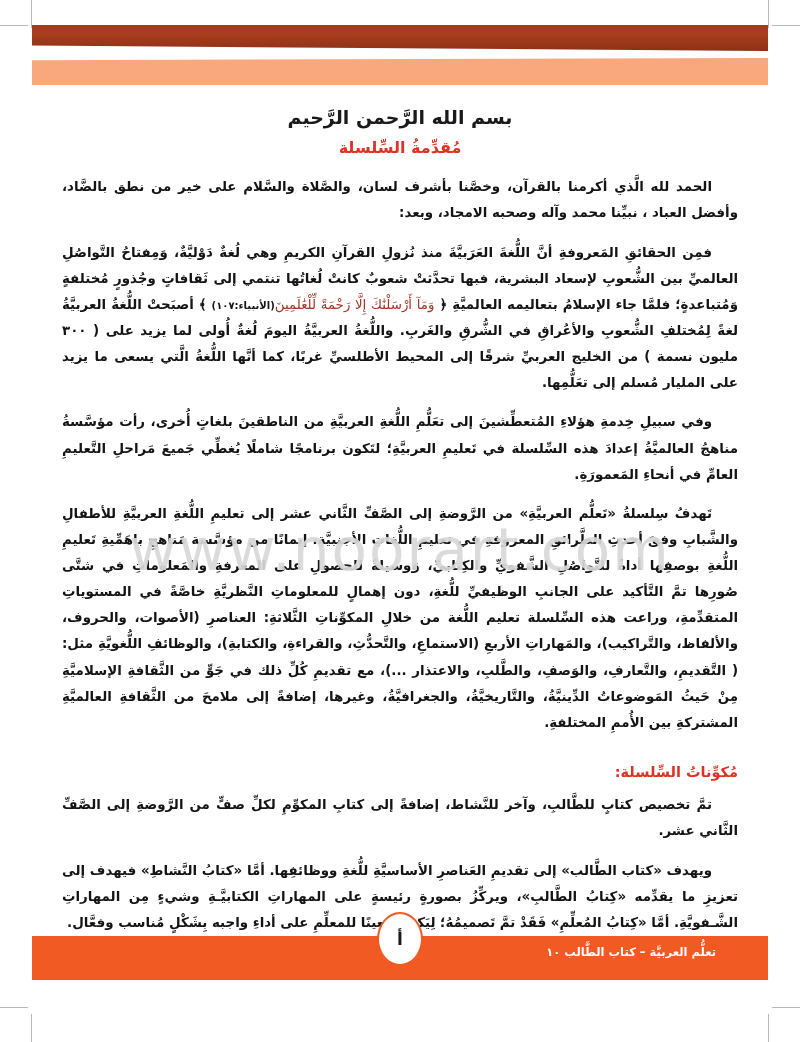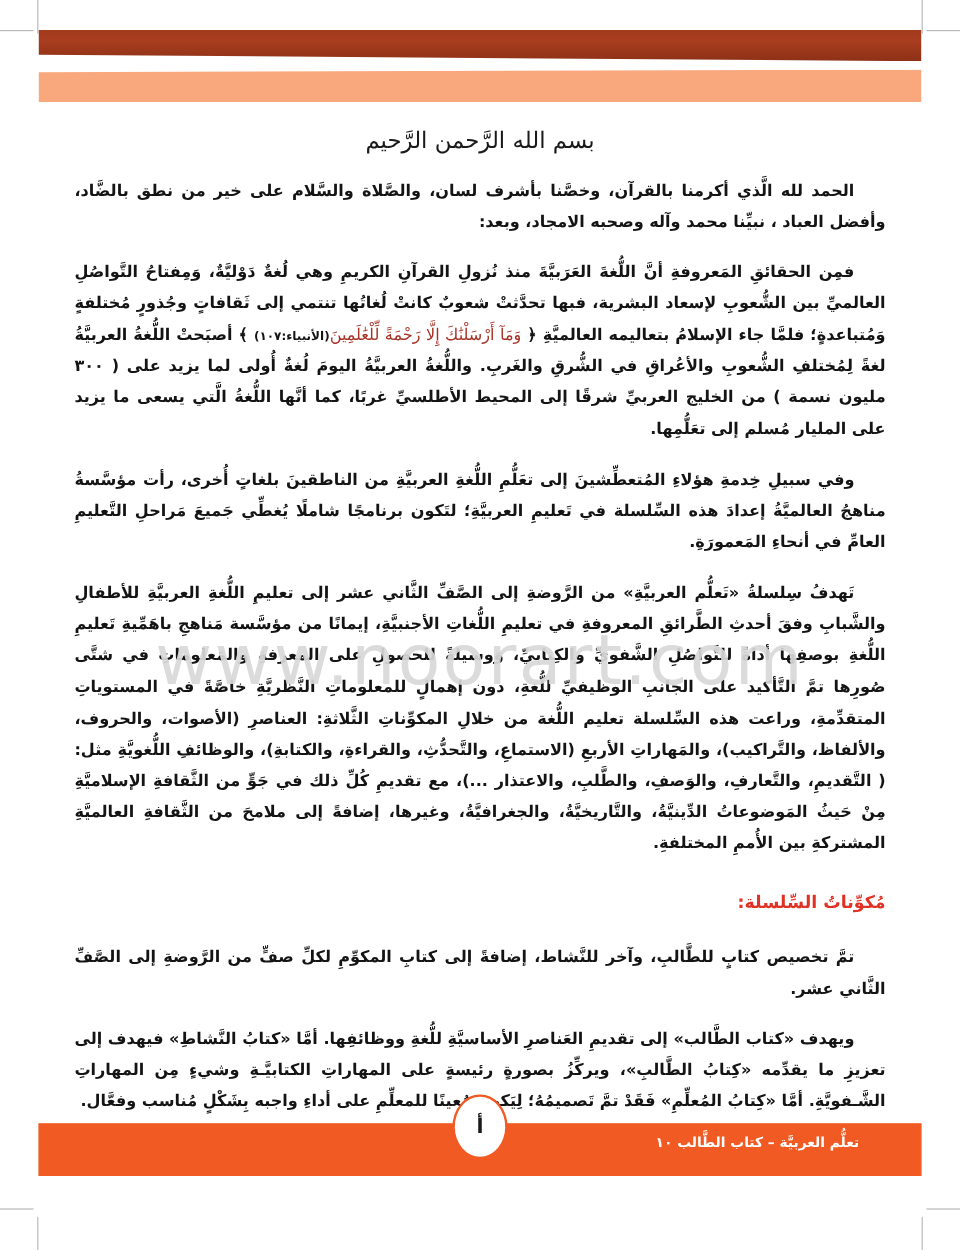--- a/index.html
+++ b/index.html
@@ -58,21 +58,21 @@
     top: 105px;
     left: 62px;
     width: 676px;
     direction: rtl;
     text-align: justify;
   }
 
   .bismillah {
     text-align: center;
     font-family: "DejaVu Sans", sans-serif;
-    font-weight: normal;
+    font-weight: bold;
     font-size: 19px;
     color: #1a1a1a;
     letter-spacing: 0;
     margin: 0 0 6px 0;
     line-height: 1.35;
   }
   .series-title {
     text-align: center;
     font-family: "DejaVu Sans", sans-serif;
     font-weight: bold;
@@ -80,21 +80,21 @@
     color: #e03224;
     margin: 0 0 16px 0;
     line-height: 1.35;
   }
 
   p.body {
     font-family: "DejaVu Sans", sans-serif;
     font-size: 13.4px;
     line-height: 1.95;
     color: #141414;
-    margin: 16px 0 13px 0;
+    margin: 4px 0 13px 0;
     text-indent: 26px;
     text-align: justify;
     text-justify: inter-word;
     font-weight: 600;
   }
 
   .verse {
     color: #a63326;
     font-weight: 400;
   }
@@ -103,21 +103,21 @@
     font-size: 10px;
     font-weight: 600;
   }
   .brace { color: #141414; font-weight: 700; }
 
   .section-head {
     font-family: "DejaVu Sans", sans-serif;
     font-weight: bold;
     font-size: 14.5px;
     color: #e03224;
-    margin: 26px 0 22px 0;
+    margin: 26px 0 10px 0;
     text-align: right;
     line-height: 1.4;
   }
 
   
   .watermark {
     position: absolute;
     top: 484px;
     left: 0;
     width: 800px;
@@ -194,20 +194,21 @@
 
   <div class="header-bars">
     <div class="bar-dark"></div>
     <div class="bar-light"></div>
   </div>
 
   <div class="content">
 
     <div class="bismillah">بسم الله الرَّحمن الرَّحيم</div>
 
+    <div class="series-title">مُقدِّمةُ السِّلسلة</div>
 
     <p class="body">الحمد لله الَّذي أكرمنا بالقرآن، وخصَّنا بأشرف لسان، والصَّلاة والسَّلام على خير من نطق بالضَّاد، وأفضل العباد ، نبيِّنا محمد وآله وصحبه الامجاد، وبعد:</p>
 
     <p class="body">
       <span>فمِن الحقائقِ المَعروفةِ أنَّ اللُّغةَ العَرَبيَّةَ منذ نُزولِ القرآنِ الكريمِ وهي لُغةٌ دَوْليَّةٌ، وَمِفتاحُ التَّواصُلِ العالميِّ بين الشُّعوبِ لإسعاد البشرية، فبها تحدَّثتْ شعوبٌ كانتْ لُغاتُها تنتمي إلى ثَقافاتٍ وجُذورٍ مُختلفةٍ وَمُتباعدةٍ؛ فلمَّا جاء الإسلامُ بتعاليمه العالميَّةِ </span><span class="brace">﴿ </span><span class="verse">وَمَآ أَرْسَلْنَٰكَ إِلَّا رَحْمَةً لِّلْعَٰلَمِينَ</span><span class="verse-ref">(الأنبياء:١٠٧)</span><span class="brace"> ﴾</span><span> أصبَحتْ اللُّغةُ العربيَّةُ لغةً لِمُختلفِ الشُّعوبِ والأعُراقِ في الشُّرقِ والغَربِ. واللُّغةُ العربيَّةُ اليومَ لُغةٌ أُولى لما يزيد على ( ٣٠٠ مليون نسمة ) من الخليج العربيِّ شرقًا إلى المحيط الأطلسيِّ غربًا، كما أنَّها اللُّغةُ الَّتي يسعى ما يزيد على المليار مُسلم إلى تعَلُّمِها.</span>
     </p>
 
     <p class="body">وفي سبيلِ خِدمةِ هؤلاءِ المُتعطِّشينَ إلى تعَلُّمِ اللُّغةِ العربيَّةِ من الناطقينَ بلغاتٍ أُخرى، رأت مؤسَّسةُ مناهجُ العالميَّةُ إعدادَ هذه السِّلسلة في تَعليمِ العربيَّةِ؛ لتَكون برنامجًا شاملًا يُغطِّي جَميعَ مَراحلِ التَّعليمِ العامِّ في أنحاءِ المَعمورَةِ.</p>
 
     <p class="body">تَهدفُ سِلسلةُ «تَعلُّم العربيَّةِ» من الرَّوضةِ إلى الصَّفِّ الثَّاني عشر إلى تعليمِ اللُّغةِ العربيَّةِ للأطفالِ والشَّبابِ وفقَ أحدثِ الطَّرائقِ المعروفةِ في تعليمِ اللُّغاتِ الأجنبيَّةِ، إيمانًا من مؤسَّسة مَناهجِ باهَمِّيةِ تَعليمِ اللُّغةِ بوصفِها أداةً للتَّواصُلِ الشَّفويِّ والكِتابيِّ، وَوسيلةً للحصولِ على المعرفةِ والمَعلوماتِ في شتَّى صُورِها تمَّ التَّأكيد على الجانبِ الوظيفيِّ للُّغةِ، دون إهمالٍ للمعلوماتِ النَّظريَّةِ خاصَّةً في المستوياتِ المتقدِّمةِ، وراعت هذه السِّلسلة تعليم اللُّغة من خلالِ المكوِّناتِ الثَّلاثةِ: العناصرِ (الأصوات، والحروف، والألفاظ، والتَّراكيب)، والمَهاراتِ الأربعِ (الاستماعِ، والتَّحدُّثِ، والقراءةِ، والكتابةِ)، والوظائفِ اللُّغويَّةِ مثل: ( التَّقديمِ، والتَّعارفِ، والوَصفِ، والطَّلبِ، والاعتذار ...)، مع تقديمِ كُلِّ ذلك في جَوٍّ من الثَّقافةِ الإسلاميَّةِ مِنْ حَيثُ المَوضوعاتُ الدِّينيَّةُ، والتَّاريخيَّةُ، والجغرافيَّةُ، وغيرها، إضافةً إلى ملامحَ من الثَّقافةِ العالميَّةِ المشتركةِ بين الأُممِ المختلفةِ.</p>

